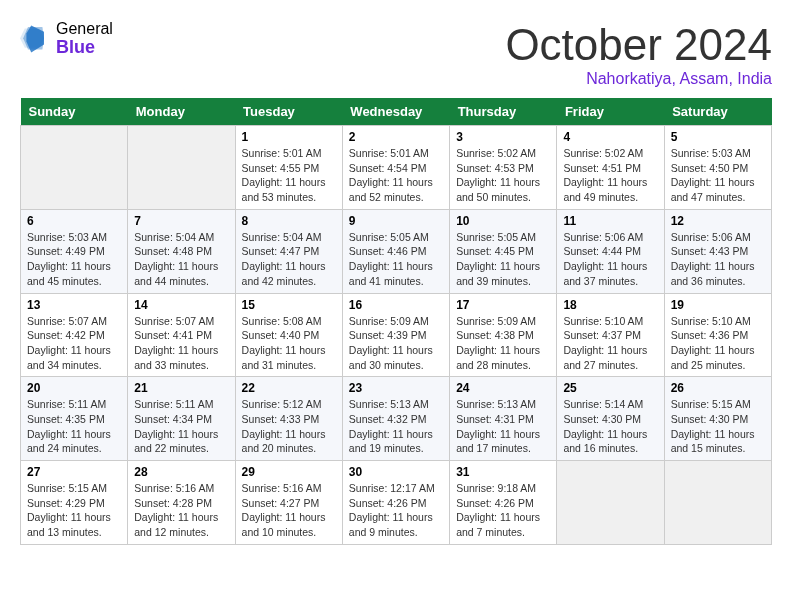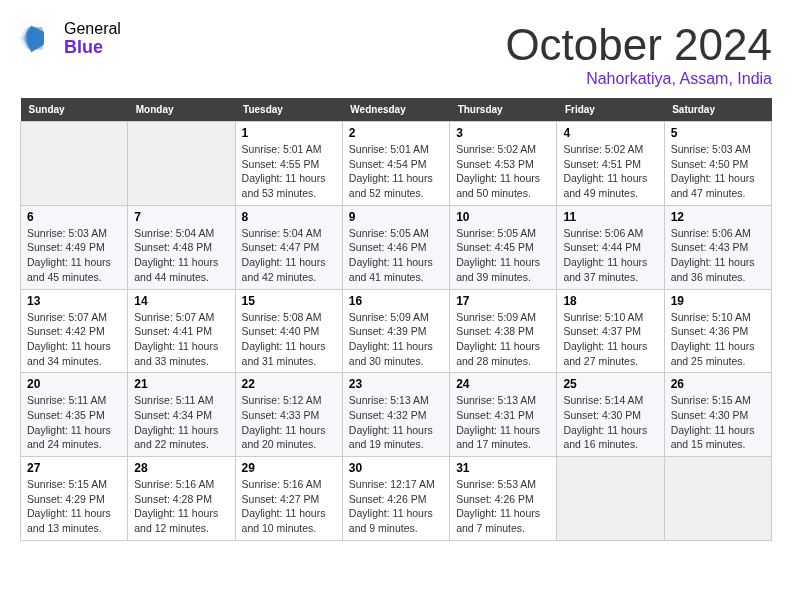--- a/index.html
+++ b/index.html
@@ -12,21 +12,21 @@
     }
     .header {
       display: flex;
       justify-content: space-between;
       align-items: flex-start;
       margin-bottom: 10px;
     }
     .logo {
       display: flex;
       align-items: center;
-      gap: 20px;
+      gap: 12px;
     }
     .logo-text {
       display: flex;
       flex-direction: column;
       line-height: 1.1;
     }
     .logo-icon {
       width: 24px;
       height: 28px;
       position: relative;
@@ -42,25 +42,25 @@
     .location {
       font-size: 16px;
       color: #6d28d9;
     }
     .calendar {
       width: 100%;
       border-collapse: collapse;
       font-size: 11px;
     }
     .calendar th {
-      background: #404040;
+      background: #15803d;
       color: #fff;
       padding: 6px 8px;
       text-align: left;
-      font-size: 10px;
+      font-size: 13px;
       font-weight: bold;
     }
     .calendar td {
       border: 1px solid #ccc;
       vertical-align: top;
       padding: 4px 6px;
       width: 107px;
       min-height: 70px;
       background: #fff;
     }
@@ -301,21 +301,21 @@
 Daylight: 11 hours and 10 minutes.</div>
         </td>
         <td>
           <div class="day-num">30</div>
           <div class="day-info" style="white-space: pre-line;">Sunrise: 12:17 AM
 Sunset: 4:26 PM
 Daylight: 11 hours and 9 minutes.</div>
         </td>
         <td>
           <div class="day-num">31</div>
-          <div class="day-info" style="white-space: pre-line;">Sunrise: 5:53 AM
+          <div class="day-info" style="white-space: pre-line;">Sunrise: 9:18 AM
 Sunset: 4:26 PM
 Daylight: 11 hours and 7 minutes.</div>
         </td>
         <td class="empty-cell"></td>
         <td class="empty-cell"></td>
       </tr>
     </tbody>
 </table>
 
 </body></html>

